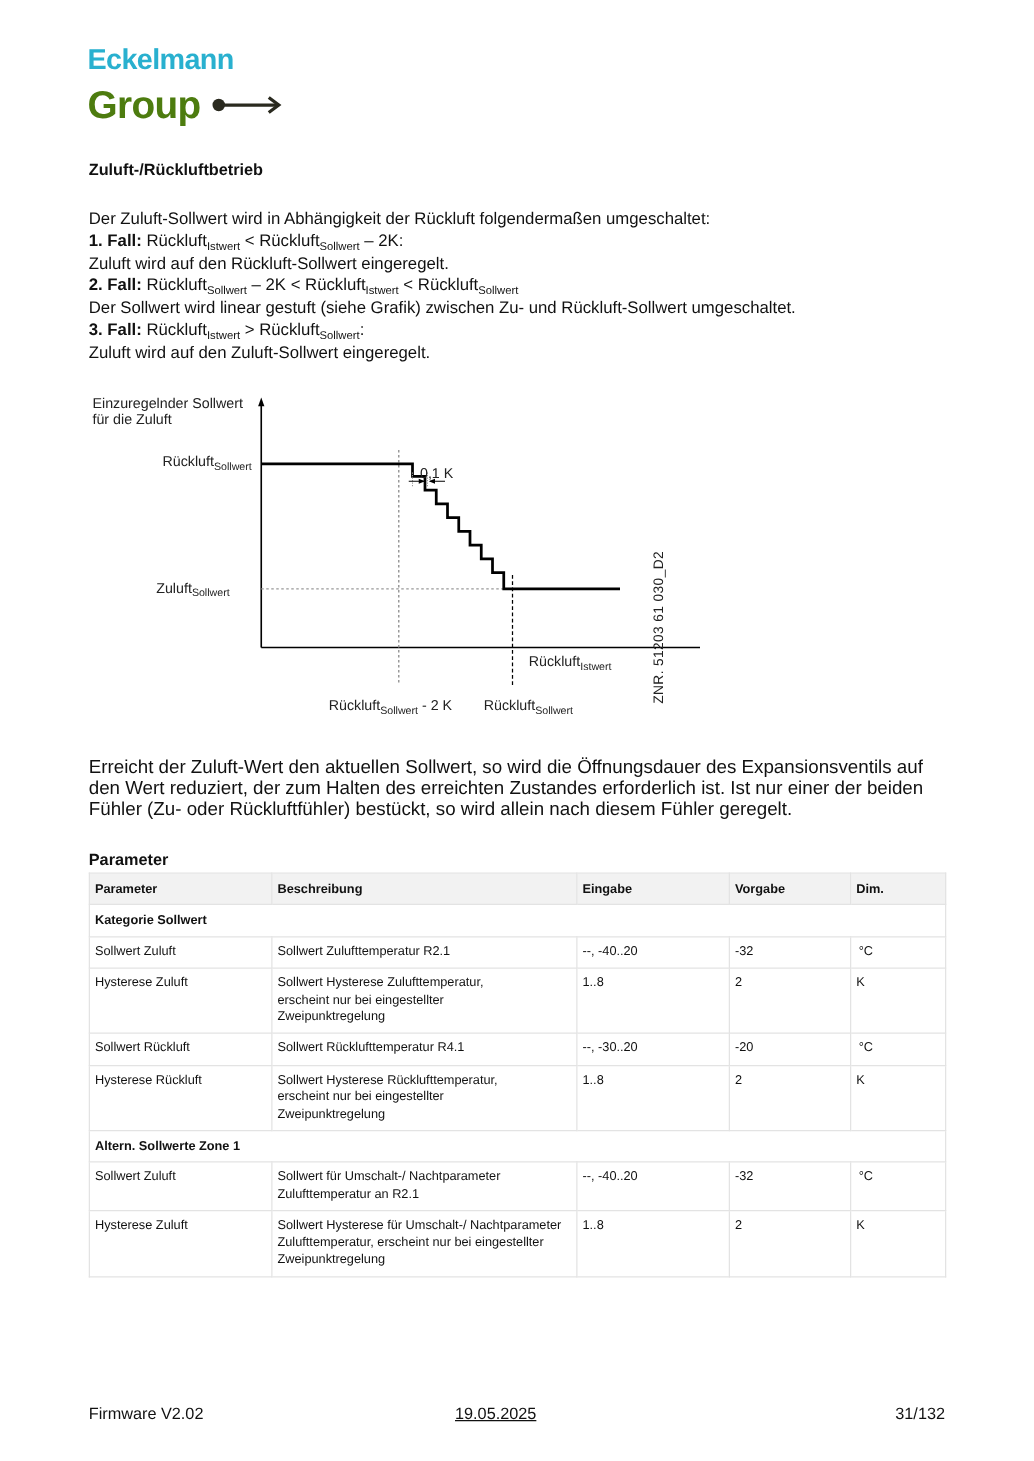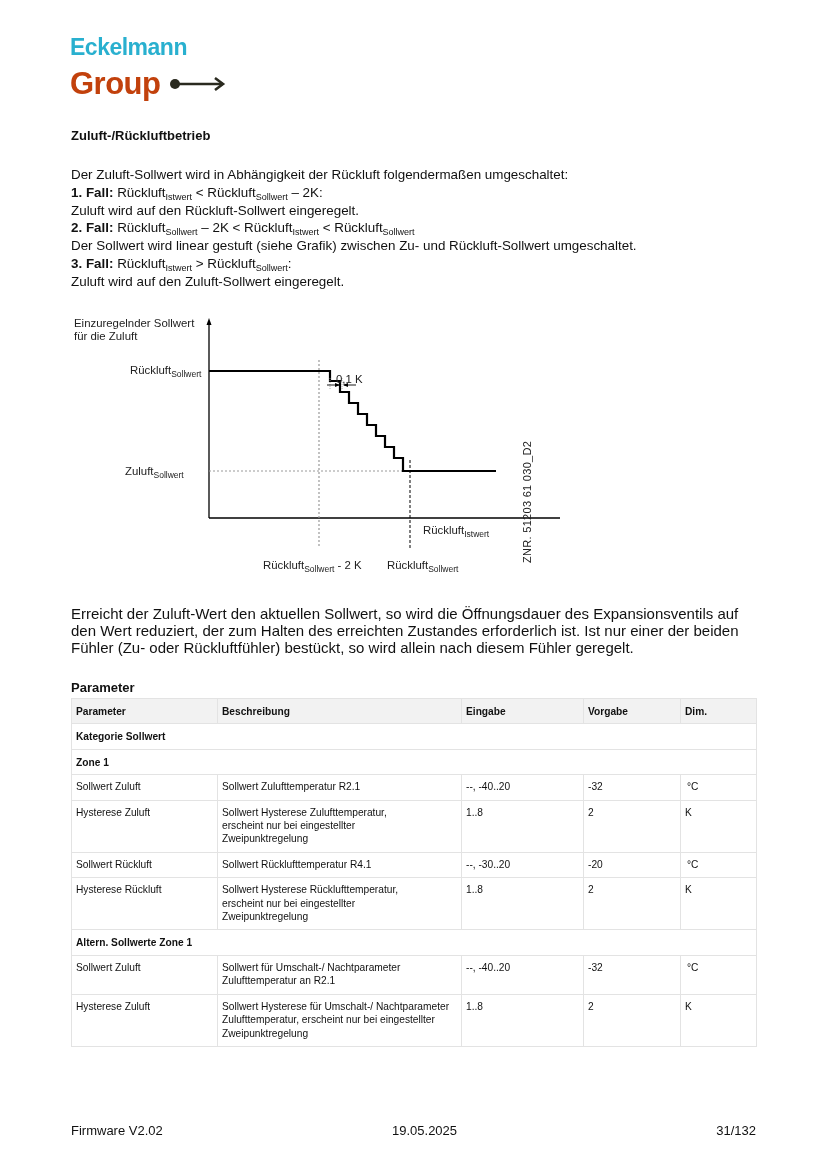--- a/index.html
+++ b/index.html
@@ -1,20 +1,20 @@
 <!DOCTYPE html>
 <html><head>
 <meta charset="utf-8">
 <style>
   html, body { margin: 0; padding: 0; background: #ffffff; }
   body { width: 827px; height: 1169px; position: relative; overflow: hidden;
          font-family: "Liberation Sans", sans-serif; color: #111111; }
   .logo { position: absolute; left: 70px; top: 36px; line-height: 1; }
   .logo-top { font-size: 23px; font-weight: bold; color: #29b0cf; letter-spacing: -0.5px; display: block; height: 31px; }
-  .logo-bottom { font-size: 31px; font-weight: bold; color: #c2410c; letter-spacing: -0.5px; display: flex; align-items: center; height: 33px; }
+  .logo-bottom { font-size: 31px; font-weight: bold; color: #4d7c0f; letter-spacing: -0.5px; display: flex; align-items: center; height: 33px; }
   .logo-bottom svg { margin-left: 8px; }
   .section-title { position: absolute; left: 71px; top: 128px; font-size: 13px; font-weight: bold; }
   .intro { position: absolute; left: 71px; top: 166px; font-size: 13.4px; line-height: 17.8px; width: 700px; }
   .intro p { margin: 0; white-space: nowrap; }
   .intro b { font-weight: bold; }
   sub { font-size: 9px; vertical-align: -3px; line-height: 0; }
   .diagram { position: absolute; left: 60px; top: 310px; width: 500px; height: 280px; }
   .diagram svg { position: absolute; left: 0; top: 0; }
   .dlabel { position: absolute; font-size: 11.4px; color: #222; white-space: nowrap; line-height: 13px; }
   .dlabel sub { font-size: 8.5px; vertical-align: -3px; }
@@ -107,23 +107,20 @@
       <th>Beschreibung</th>
       <th>Eingabe</th>
       <th>Vorgabe</th>
       <th>Dim.</th>
     </tr>
   </thead>
   <tbody>
     <tr>
         <td colspan="5" class="group">Kategorie Sollwert</td>
       </tr>
-    <tr>
-        <td colspan="5" class="group">Zone 1</td>
-      </tr>
 
     <tr>
       <td>Sollwert Zuluft</td>
       <td>Sollwert Zulufttemperatur R2.1</td>
       <td>--, -40..20</td>
       <td>-32</td>
       <td class="dim">°C</td>
     </tr>
     <tr>
       <td>Hysterese Zuluft</td>
@@ -162,14 +159,14 @@
       <td>Hysterese Zuluft</td>
       <td>Sollwert Hysterese für Umschalt-/ Nachtparameter Zulufttemperatur, erscheint nur bei eingestellter Zweipunktregelung</td>
       <td>1..8</td>
       <td>2</td>
       <td>K</td>
     </tr>
   </tbody>
 </table>
 
 <div class="footer" style="left:71px;">Firmware V2.02</div>
-<div class="footer" style="left:392px;">19.05.2025</div>
+<div class="footer" style="left:364px;text-decoration:underline;">19.05.2025</div>
 <div class="footer" style="right:71px;">31/132</div>
 
 </body></html>

